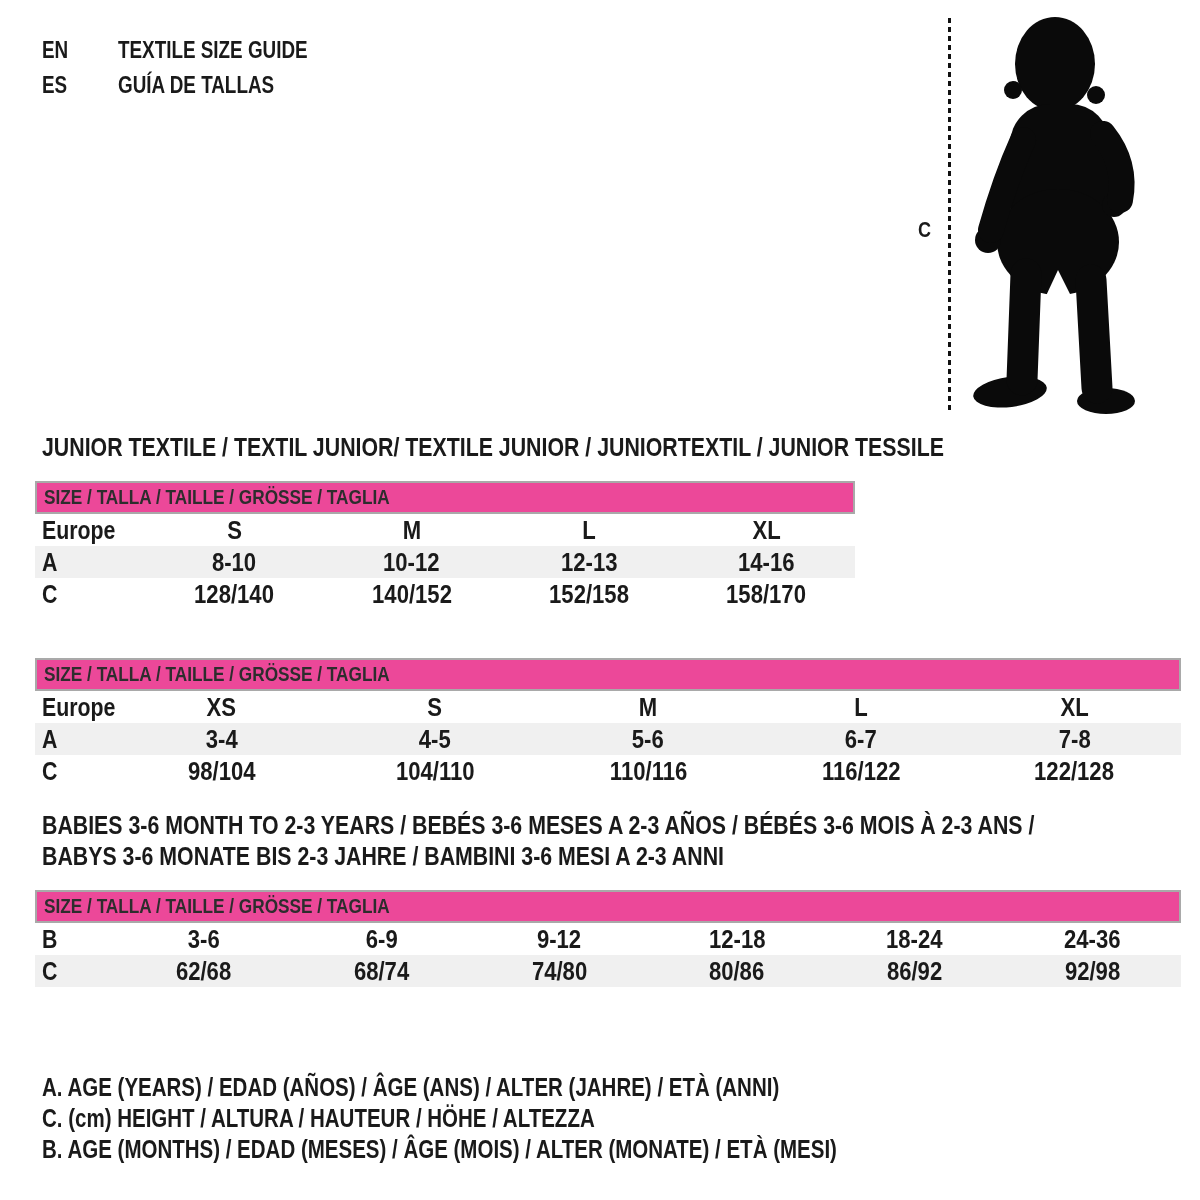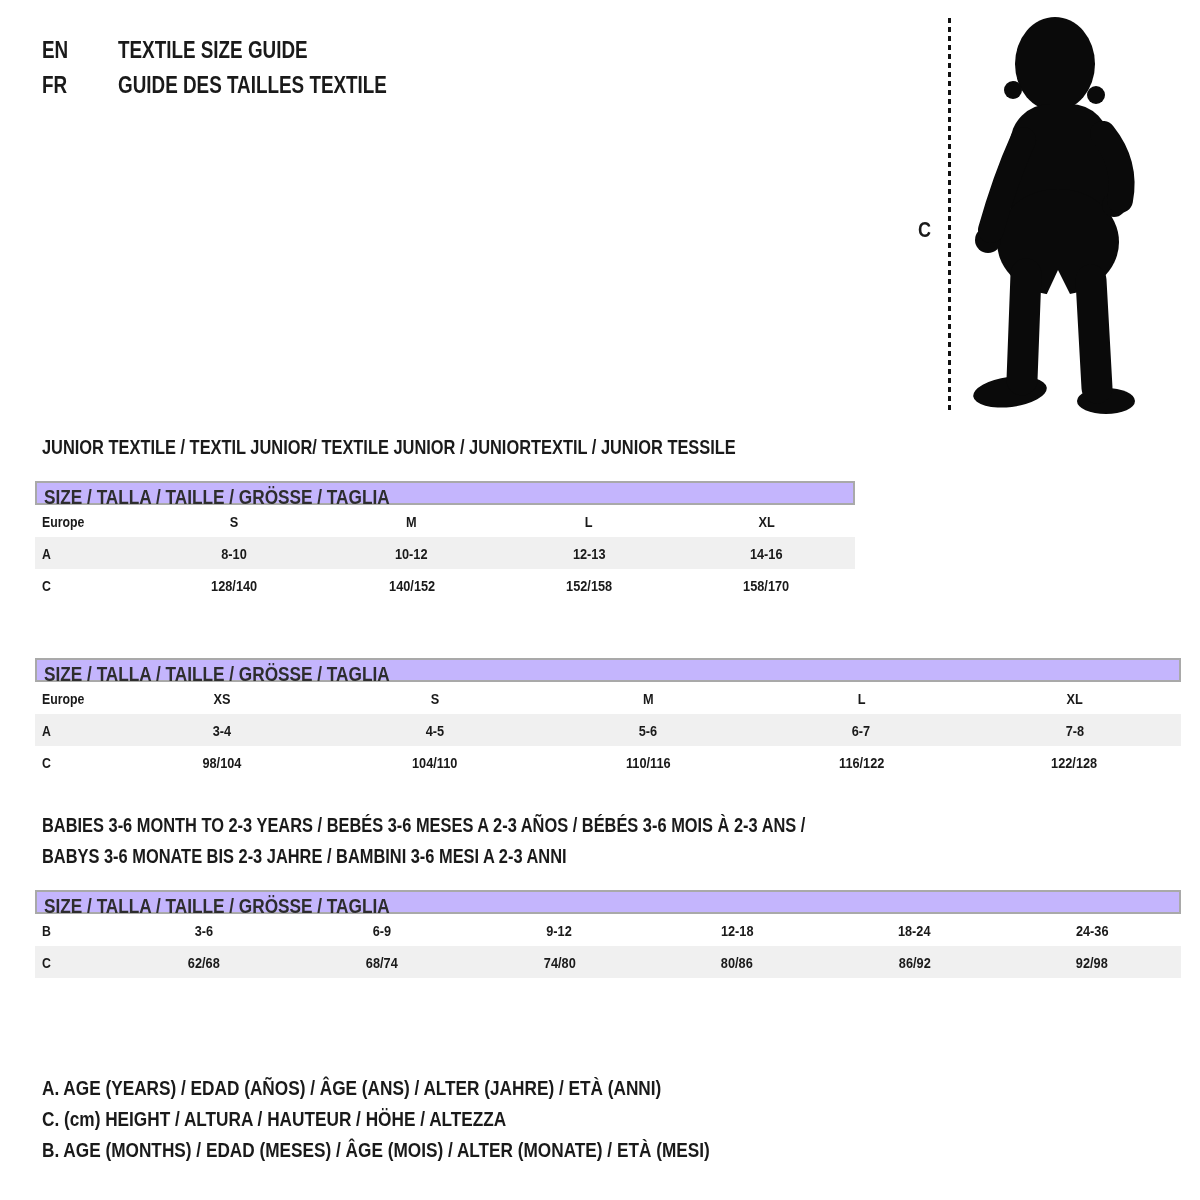--- a/index.html
+++ b/index.html
@@ -29,53 +29,53 @@
   }
   .figure-label { position:absolute; left:918px; top:217px; font-size:22px; }
   .toddler { position:absolute; left:963px; top:12px; }
 
   
   .sec { position:absolute; }
   #sec0 { left:35px; top:432px; width:820px; }
   #sec1 { left:35px; top:640px; width:1146px; }
   #sec2 { left:35px; top:810px; width:1146px; }
 
-  .sec-title { margin-left:7px; line-height:31px; font-size:20px; }
+  .sec-title { margin-left:7px; line-height:31px; font-size:26px; }
   .sec-title .sub { font-size:0.62em; vertical-align:-0.25em; }
 
   .size-header {
-    margin-top:18px; height:24px;
-    background:#c4b5fd; border:2px solid #a9a9a9;
+    margin-top:18px; height:33px;
+    background:#ec4899; border:2px solid #a9a9a9;
     padding-left:7px; line-height:28px;
     font-size:21px; color:#2d2d2d;
   }
-  .data-row { display:flex; align-items:center; height:32px; font-size:15px; }
+  .data-row { display:flex; align-items:center; height:32px; font-size:26px; }
   .data-row.shaded { background:#f0f0f0; }
   .row-label { padding-left:7px; }
   #sec0 .row-label { width:13.5%; }
   #sec1 .row-label, #sec2 .row-label { width:7%; }
   .cell { flex:1; text-align:center; }
 
   
   .legend { position:absolute; left:42px; top:1072px; }
-  .legend-line { line-height:31px; font-size:21px; }
+  .legend-line { line-height:31px; font-size:25px; }
 </style>
 </head>
 <body>
 
 <div class="canvas">
 
   <header class="lang-block" id="lang-block">
       <div class="lang-row">
         <span class="lang-code"><span class="ct">EN</span></span>
         <span class="ct">TEXTILE SIZE GUIDE</span>
       </div>
       <div class="lang-row">
-        <span class="lang-code"><span class="ct">FR</span></span>
-        <span class="ct">GUIDE DES TAILLES TEXTILE</span>
+        <span class="lang-code"><span class="ct">ES</span></span>
+        <span class="ct">GUÍA DE TALLAS</span>
       </div>
     </header>
 
   <div class="dash-line"></div>
   <div class="figure-label"><span class="ct">C</span></div>
 
   <svg class="toddler" width="225" height="405" viewBox="0 0 225 405" aria-hidden="true">
     <g fill="#0a0a0a">
       <ellipse cx="92" cy="52" rx="40" ry="47"></ellipse>
       <circle cx="50" cy="78" r="9"></circle>

